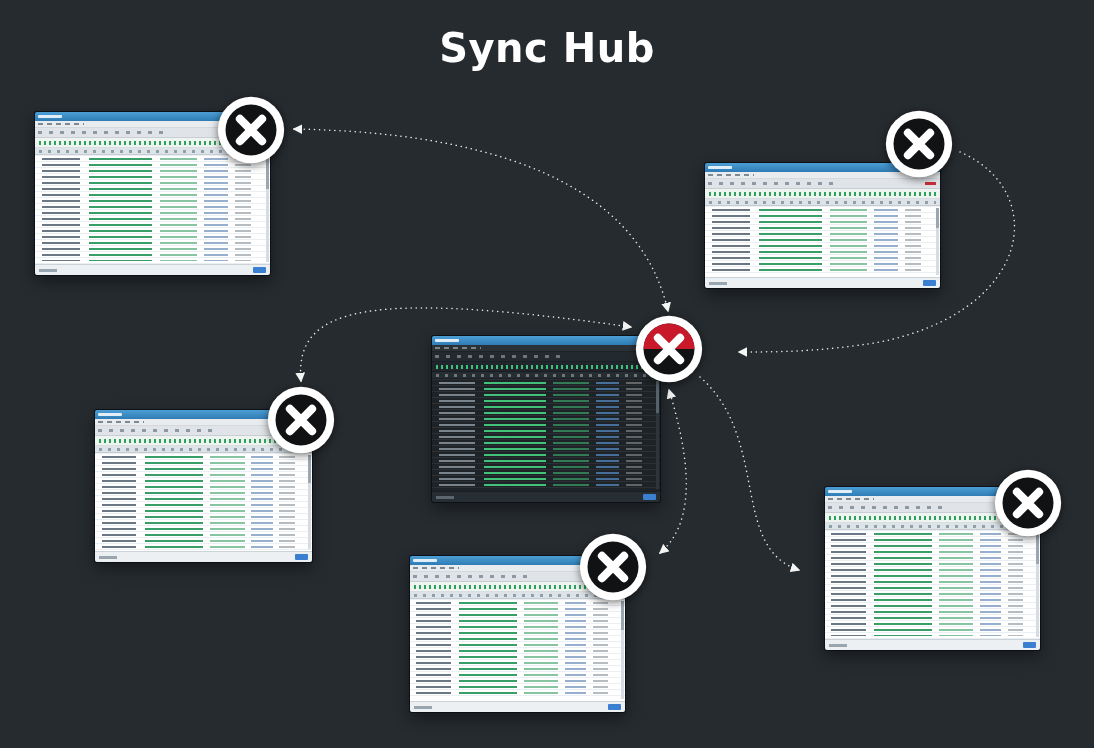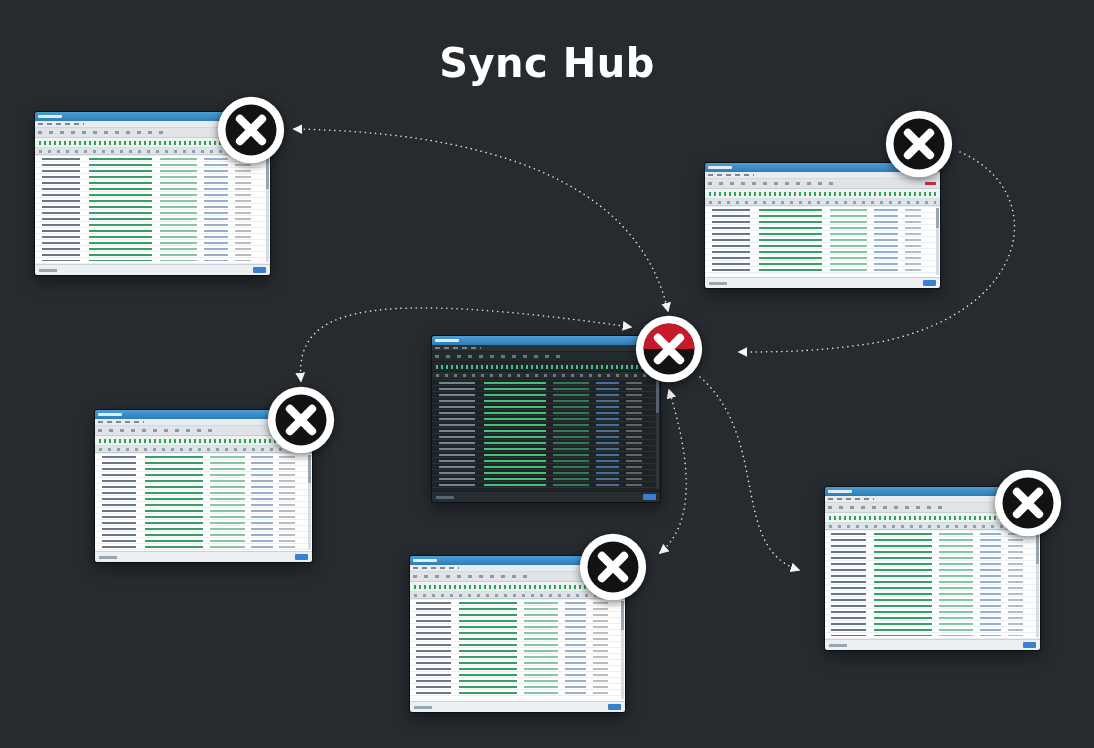--- a/index.html
+++ b/index.html
@@ -1,20 +1,20 @@
 <!DOCTYPE html>
 <html><head>
 <meta charset="utf-8">
 <style>
   html,body{margin:0;padding:0;background:#262b2f;}
   body{width:1094px;height:748px;overflow:hidden;font-family:"DejaVu Sans","Liberation Sans",sans-serif;}
   #canvas{position:relative;width:1094px;height:748px;background:#262b2f;}
 
   
-  #page-title{position:absolute;top:24px;left:0;right:0;margin:16px;text-align:center;
+  #page-title{position:absolute;top:24px;left:0;right:0;margin:1px;text-align:center;
     font-size:40px;font-weight:bold;color:#ffffff;letter-spacing:.5px;z-index:5;}
 
   
   #connectors{position:absolute;inset:0;z-index:1;pointer-events:none;}
   .connector{fill:none;stroke:#f3f5f6;stroke-width:1.5;stroke-dasharray:0.1 5;stroke-linecap:round;opacity:.95;}
 
   
   .mini-window{position:absolute;z-index:2;display:flex;flex-direction:column;
     border-radius:2px;background:#13202b;
     box-shadow:0 0 0 1px rgba(8,14,20,.85),0 6px 16px rgba(0,0,0,.45);}

